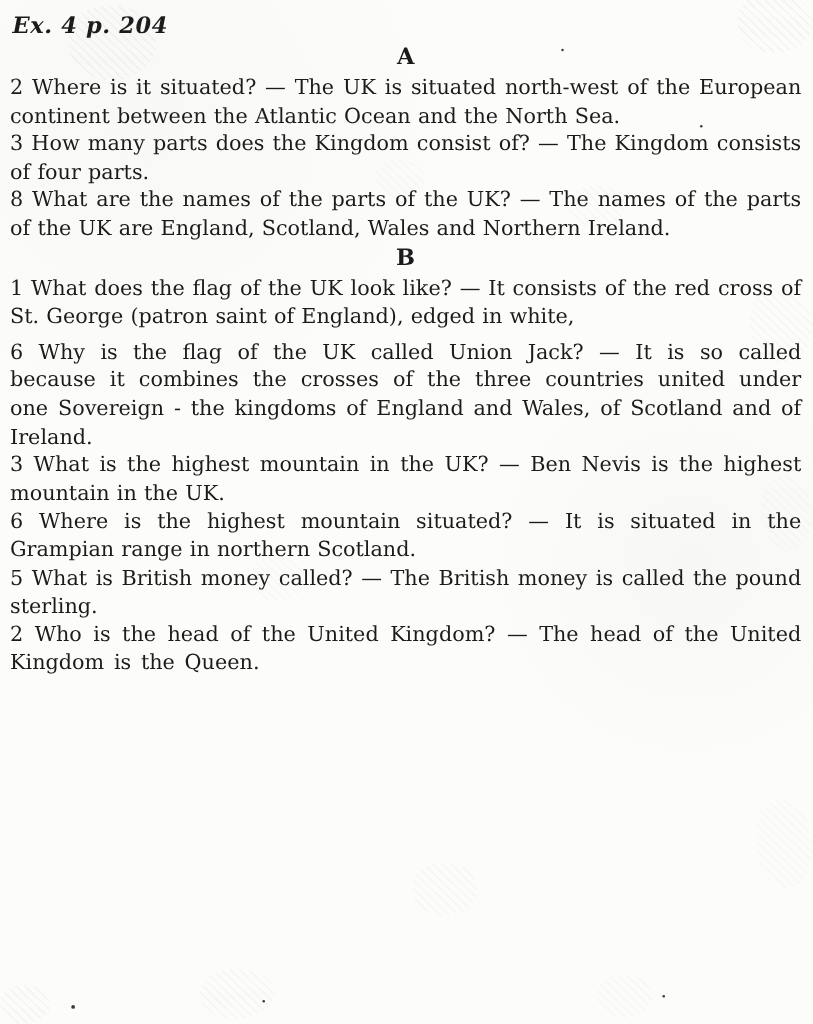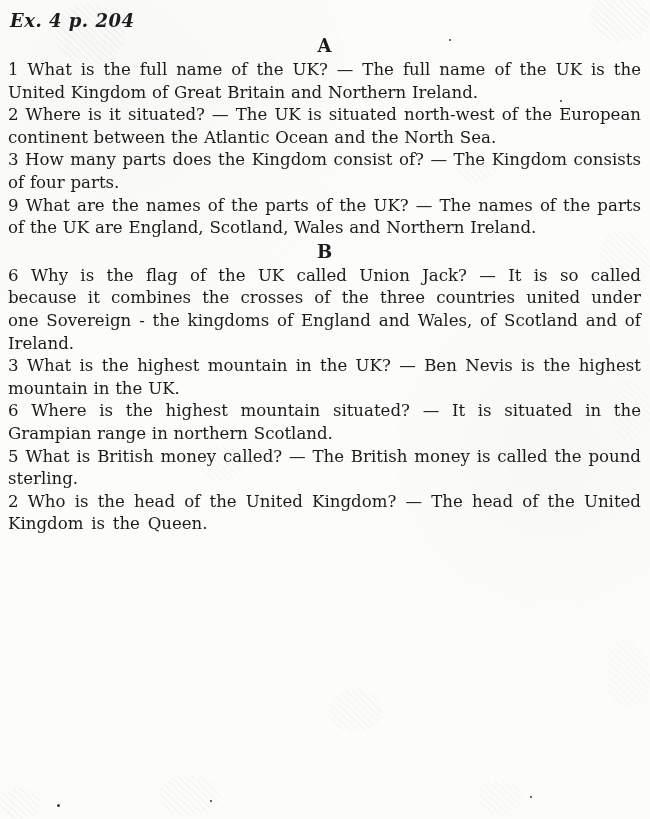--- a/index.html
+++ b/index.html
@@ -68,27 +68,27 @@
 </style>
 </head>
 <body>
 
 <div class="page">
 
   <div class="doc-header">Ex. 4 p. 204</div>
 
   <div class="section-label">A</div>
 
-  <p class="para">1 What is the full name of the UK? — The full name of the UK is the United Kingdom of Great Britain and Northern Ireland.</p>
   <p class="para">2 Where is it situated? — The UK is situated north-west of the European continent between the Atlantic Ocean and the North Sea.</p>
   <p class="para">3 How many parts does the Kingdom consist of? — The Kingdom consists of four parts.</p>
-  <p class="para">9 What are the names of the parts of the UK? — The names of the parts of the UK are England, Scotland, Wales and Northern Ireland.</p>
+  <p class="para">8 What are the names of the parts of the UK? — The names of the parts of the UK are England, Scotland, Wales and Northern Ireland.</p>
 
   <div class="section-label">B</div>
 
+  <p class="para gap-after">1 What does the flag of the UK look like? — It consists of the red cross of St. George (patron saint of England), edged in white,</p>
   <p class="para wide">6 Why is the flag of the UK called Union Jack? — It is so called because it combines the crosses of the three countries united under one Sovereign - the kingdoms of England and Wales, of Scotland and of Ireland.</p>
   <p class="para">3 What is the highest mountain in the UK? — Ben Nevis is the highest mountain in the UK.</p>
   <p class="para">6 Where is the highest mountain situated? — It is situated in the Grampian range in northern Scotland.</p>
   <p class="para">5 What is British money called? — The British money is called the pound sterling.</p>
   <p class="para wide">2 Who is the head of the United Kingdom? — The head of the United Kingdom is the Queen.</p>
 
   <div class="wm" style="left:55px;top:4px;width:70px;height:60px;"></div>
   <div class="wm" style="left:860px;top:0;width:0;height:0;"></div>
   <div class="wm" style="left:590px;top:-6px;width:60px;height:48px;"></div>
   <div class="wm" style="left:600px;top:230px;width:50px;height:60px;opacity:0.4;"></div>

